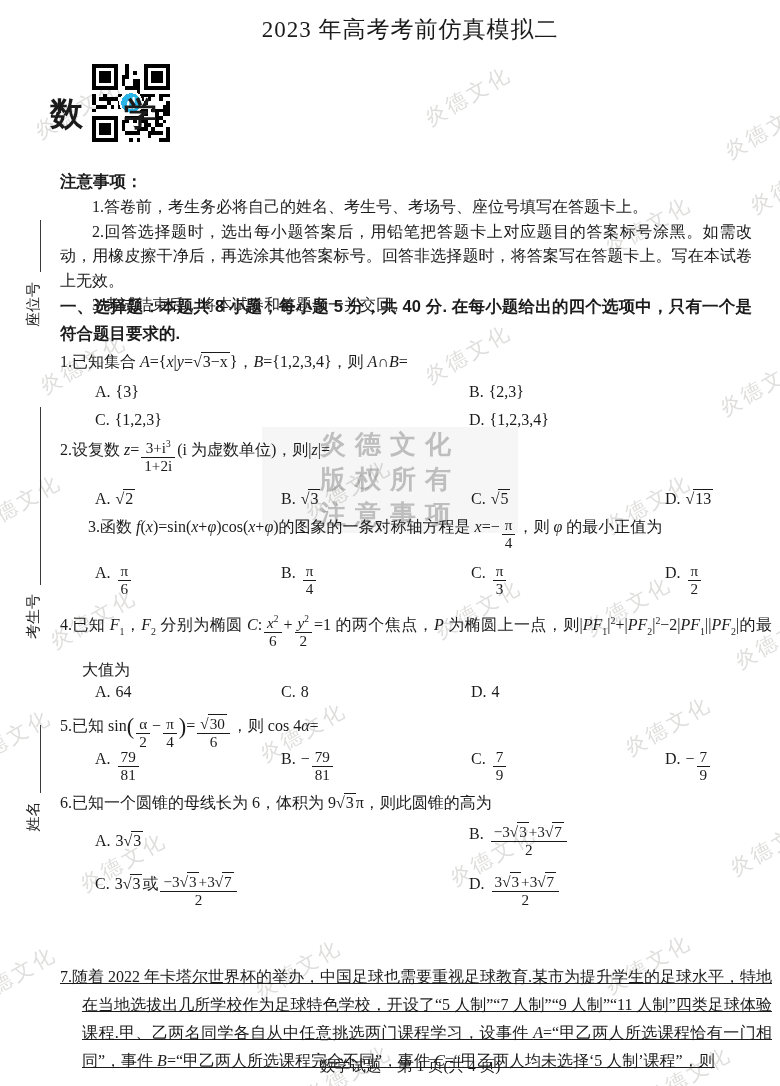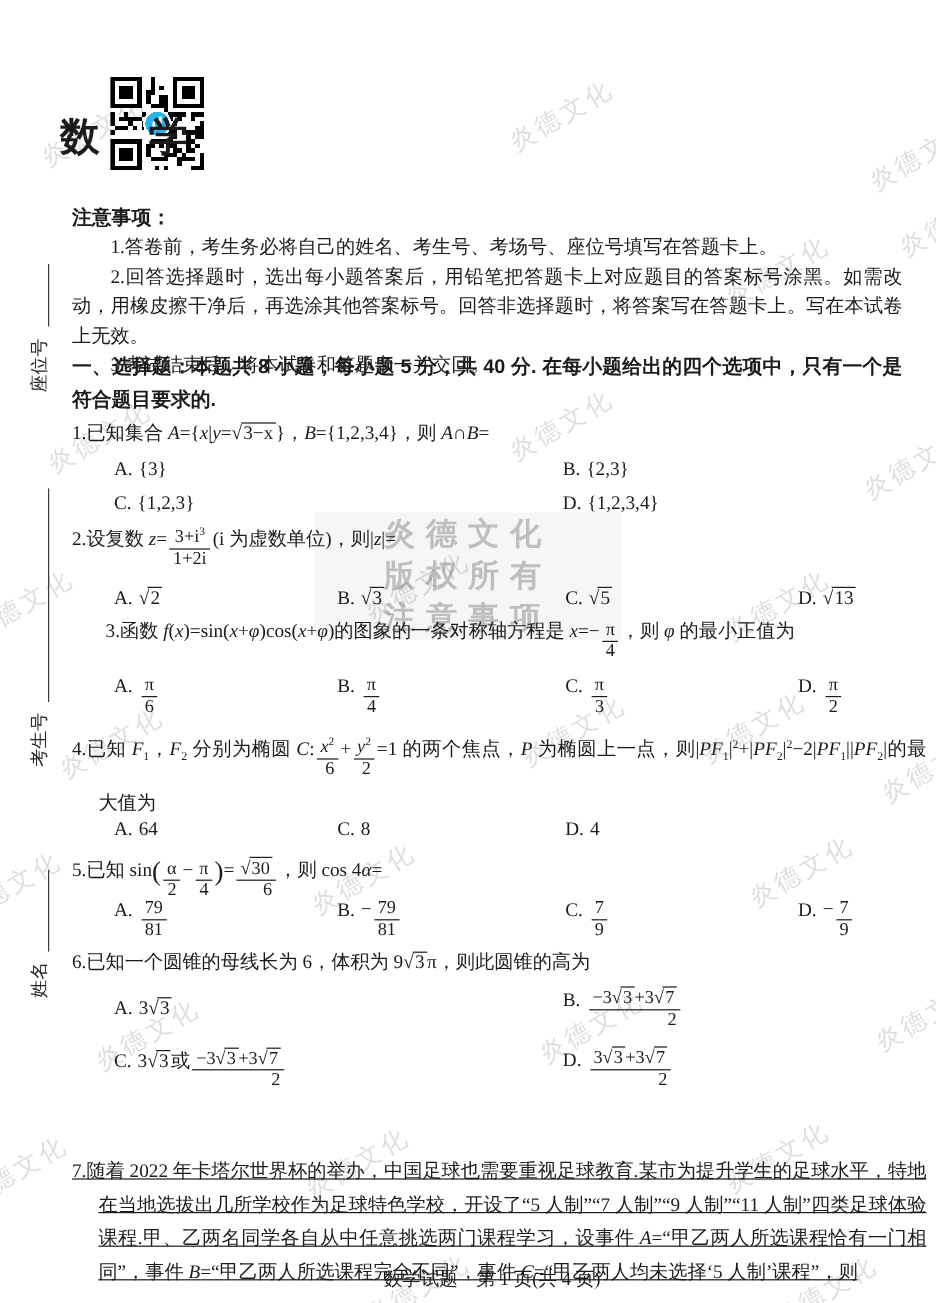--- a/index.html
+++ b/index.html
@@ -29,21 +29,21 @@
   .opts.c4{grid-template-columns:186px 190px 194px 1fr;}
   .opts.c2{grid-template-columns:374px 1fr;}
   .opt{white-space:nowrap;}
   .olab{margin-right:5px;}
   .footer{position:absolute;top:1056px;left:50px;width:720px;text-align:center;
     font-size:15.5px;}
   
   .frac{display:inline-block;text-align:center;vertical-align:-1.02em;line-height:1.08;
     font-size:0.95em;margin:0 2px;text-indent:0;}
   .frac .num{display:block;padding:0 3px;}
-  .frac .den{display:block;border-top:1px solid #1b1b1b;padding:0 3px;text-align:right;}
+  .frac .den{display:block;border-top:1px solid #1b1b1b;padding:0 3px;}
   .sqrt{white-space:nowrap;}
   .sqrt .rad{margin-right:-1px;}
   .sqrt .vinc{border-top:1px solid #1b1b1b;padding:0 2px;}
   sup,sub{font-size:0.62em;}
   .mv{font-style:italic;}
   .bigp{font-size:1.4em;vertical-align:-0.15em;line-height:1;}
   
   .vline{position:absolute;left:40px;width:1px;background:#3a3a3a;}
   .vlabel{position:absolute;transform:rotate(-90deg);font-size:15px;white-space:nowrap;
     text-align:center;color:#222;}
@@ -88,20 +88,21 @@
       <div class="wm" style="left: 640px; top: 1062px;">炎德文化</div>
       <div class="wm" style="left: 300px; top: 1060px;">炎德文化</div>
     </div>
 
   <div class="cbox">
     <div>炎德文化</div>
     <div>版权所有</div>
     <div>注意事项</div>
   </div>
 
+  <div class="title">2023 年高考考前仿真模拟二</div>
   <svg class="qr" id="qr" width="78" height="78" viewBox="0 0 21 21" shape-rendering="crispEdges">
       <rect x="9" y="0" width="1" height="1" fill="#000"></rect>
       <rect x="9" y="1" width="1" height="1" fill="#000"></rect>
       <rect x="9" y="2" width="1" height="1" fill="#000"></rect>
       <rect x="11" y="2" width="1" height="1" fill="#000"></rect>
       <rect x="8" y="3" width="1" height="1" fill="#000"></rect>
       <rect x="9" y="3" width="1" height="1" fill="#000"></rect>
       <rect x="8" y="4" width="1" height="1" fill="#000"></rect>
       <rect x="11" y="4" width="1" height="1" fill="#000"></rect>
       <rect x="12" y="4" width="1" height="1" fill="#000"></rect>

